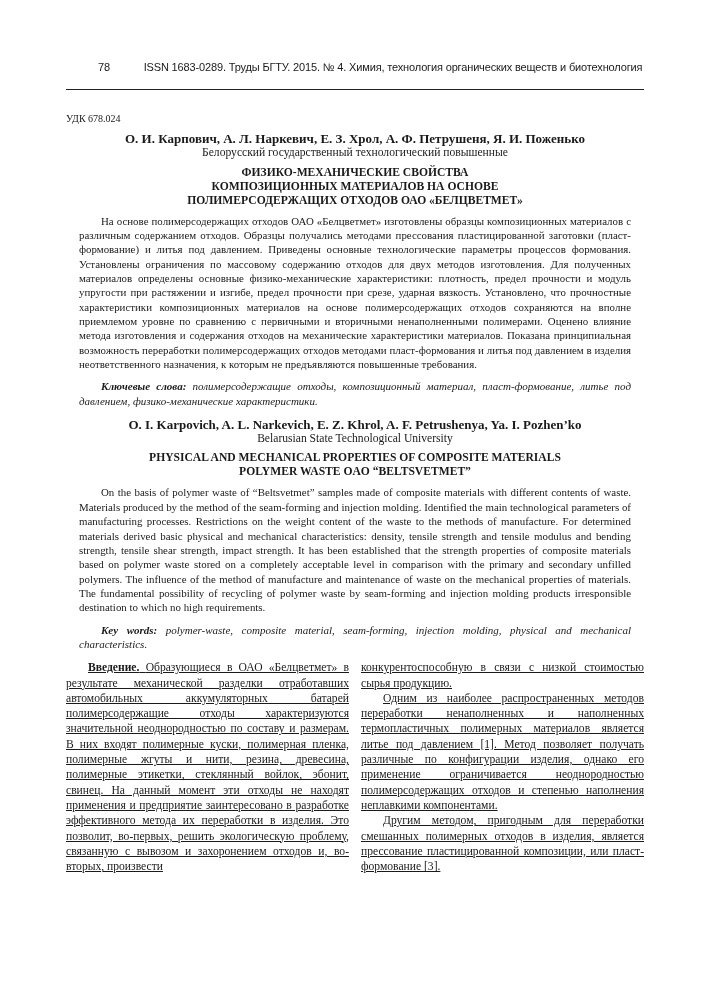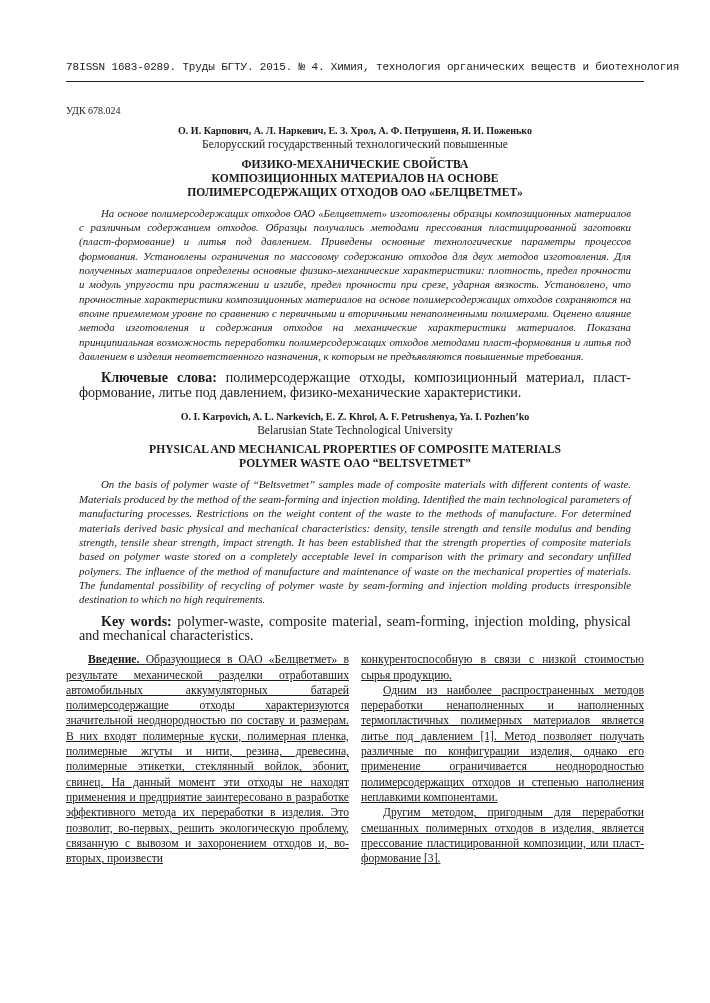--- a/index.html
+++ b/index.html
@@ -1,26 +1,26 @@
 <!DOCTYPE html>
 <html><head>
 <meta charset="utf-8">
 <style>
   html, body { margin: 0; padding: 0; background: #ffffff; }
   body { width: 710px; height: 1003px; position: relative; overflow: hidden; color: #1a1a1a; }
   .page { position: absolute; left: 66px; top: 60px; width: 578px; font-family: "Liberation Serif", serif; font-size: 11.2px; line-height: 14.2px; }
-  .running-head { display: flex; align-items: baseline; font-family: Liberation Mono, monospace; font-size: 11px; border-bottom: 1.2px solid #222; padding-bottom: 6px; height: 15px; text-align: center; }
+  .running-head { display: flex; align-items: baseline; font-family: Liberation Sans, sans-serif; font-size: 11px; border-bottom: 1.2px solid #222; padding-bottom: 14px; height: 15px; text-align: center; }
   .running-head .pgno { width: 76px; }
   .running-head .journal { flex: 1; white-space: nowrap; letter-spacing: -0.15px; }
   .udk { margin-top: 22px; font-size: 10px; }
-  .authors { margin-top: 6px; text-align: center; font-weight: bold; font-size: 10px; }
+  .authors { margin-top: 6px; text-align: center; font-weight: bold; font-size: 13px; }
   .affil { text-align: center; font-size: 11.6px; }
   .title { margin-top: 5px; text-align: center; font-weight: bold; font-size: 11.6px; line-height: 14px; text-transform: uppercase; }
-  .abstract { margin: 6px 13px 0 13px; text-align: justify; text-indent: 22px; font-size: 10.9px; line-height: 14.35px; font-style: italic; }
-  .keywords { margin: 8px 13px 0 13px; text-align: justify; text-indent: 22px; font-size: 14px; line-height: 14.35px; }
+  .abstract { margin: 6px 13px 0 13px; text-align: justify; text-indent: 22px; font-size: 10.9px; line-height: 14.35px; }
+  .keywords { margin: 8px 13px 0 13px; text-align: justify; text-indent: 22px; font-size: 11px; line-height: 14.35px; font-style: italic; }
   .keywords b { font-weight: bold; }
   .authors-en { margin-top: 10px; }
   .columns { margin-top: 9px; display: flex; justify-content: space-between; font-size: 11.6px; line-height: 15.3px; text-decoration: underline; }
   .col { width: 283px; text-align: justify; }
   .col p { margin: 0; text-indent: 22px; }
   .col p.cont { text-indent: 0; }
   .col b { font-weight: bold; }
 </style>
 </head>
 <body>

